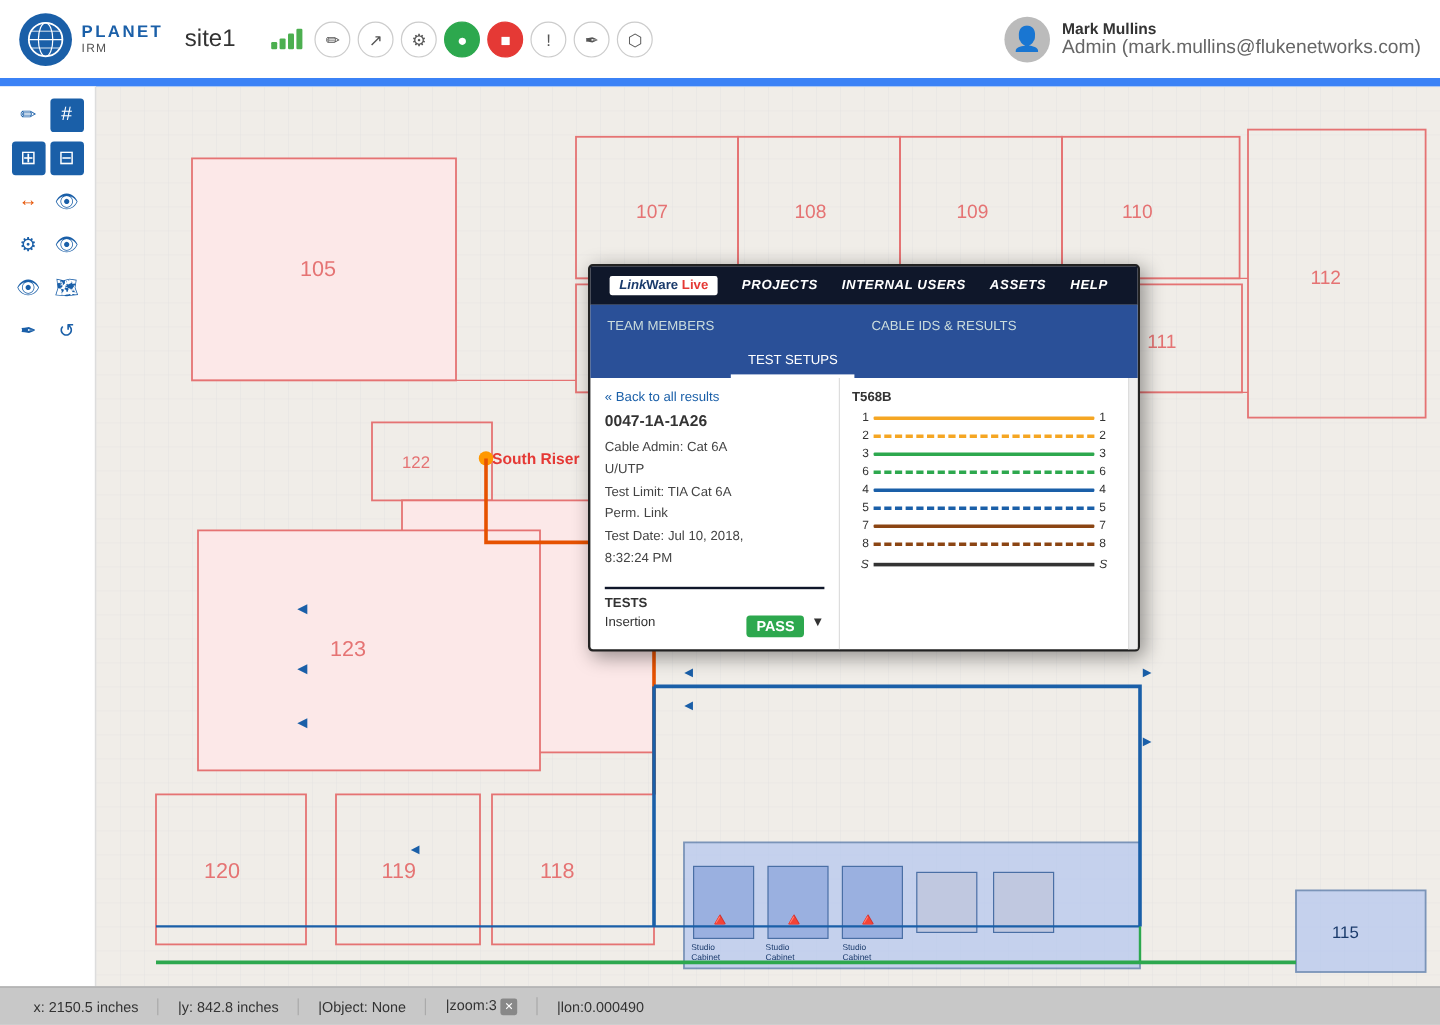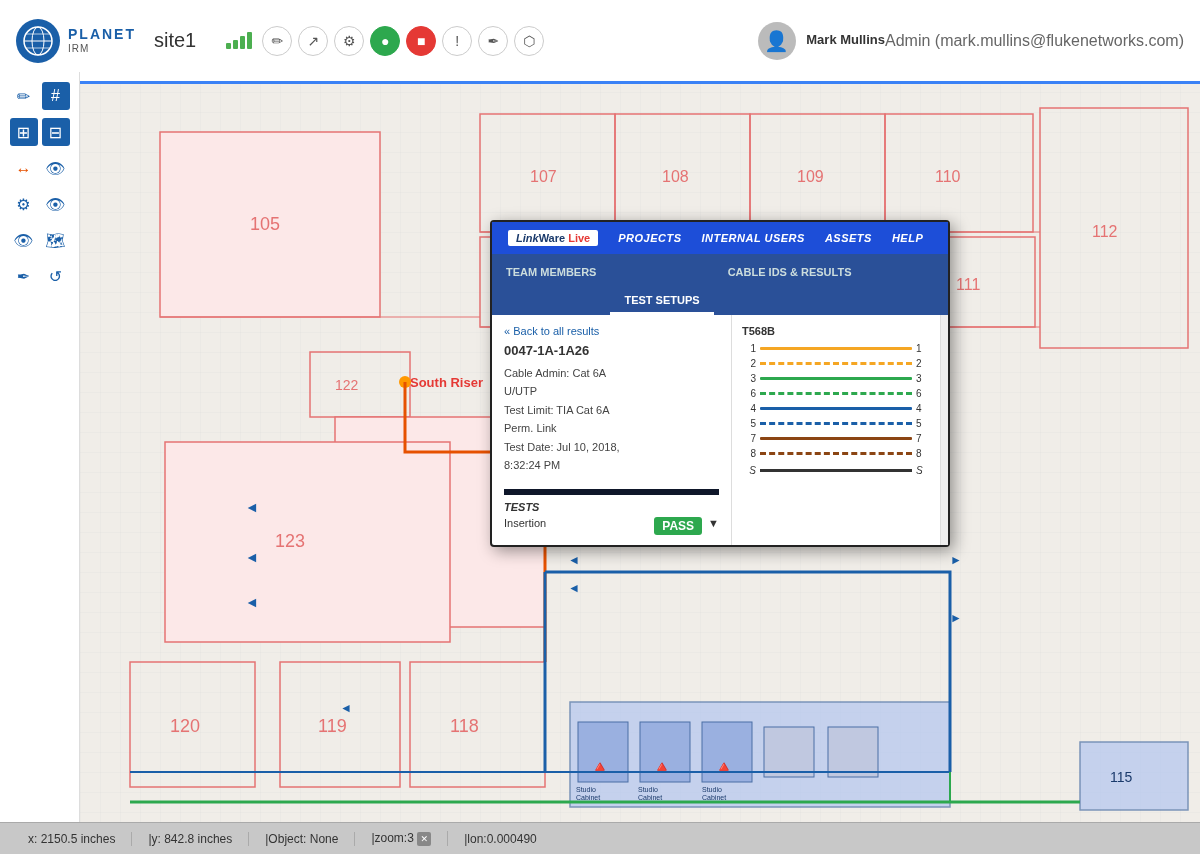--- a/index.html
+++ b/index.html
@@ -1,21 +1,21 @@
 <!DOCTYPE html>
 <html><head>
   <meta charset="utf-8">
   <style>
     * { box-sizing: border-box; margin: 0; padding: 0; }
     body { width: 1200px; height: 854px; overflow: hidden; font-family: Arial, sans-serif; background: #e8e8e8; }
 
     
     #topbar {
-      position: absolute; top: 0; left: 0; width: 1200px; height: 84px;
-      background: white; border-bottom: 3px solid #3b82f6;
+      position: absolute; top: 0; left: 0; width: 1200px; height: 72px;
+      background: white; border-bottom: 7px solid #3b82f6;
       display: flex; align-items: center; padding: 0 16px; z-index: 10;
     }
     #logo-area { display: flex; align-items: center; gap: 8px; }
     #logo-globe {
       width: 44px; height: 44px; border-radius: 50%; background: #1a5fa8;
       display: flex; align-items: center; justify-content: center;
     }
     #logo-globe svg { width: 32px; height: 32px; }
     #logo-text { display: flex; flex-direction: column; line-height: 1.1; }
     #logo-brand { font-weight: bold; font-size: 14px; color: #1a5fa8; letter-spacing: 2px; }
@@ -31,21 +31,21 @@
     .tb-icon.active-green { background: #2da84e; color: white; border-color: #2da84e; }
     .tb-icon.active-red { background: #e53935; color: white; border-color: #e53935; }
     .signal-bars { display: flex; align-items: flex-end; gap: 2px; margin-right: 4px; }
     .signal-bars span { background: #4caf50; display: block; width: 5px; border-radius: 1px; }
 
     #user-area { margin-left: auto; display: flex; align-items: center; gap: 10px; }
     #user-avatar {
       width: 38px; height: 38px; border-radius: 50%; background: #bbb;
       display: flex; align-items: center; justify-content: center; font-size: 20px; color: #666;
     }
-    #user-info { display: flex; flex-direction: row; }
+    #user-info { display: flex; flex-direction: column; }
     #user-name { font-size: 13px; font-weight: bold; color: #333; }
     #user-role { font-size: 16px; color: #666; }
 
     
     #sidebar {
       position: absolute; top: 72px; left: 0; width: 80px; height: calc(854px - 72px - 32px);
       background: white; border-right: 1px solid #ddd; z-index: 10;
       display: flex; flex-direction: column; align-items: center; padding: 10px 0; gap: 8px;
     }
     .sb-row { display: flex; gap: 4px; }
@@ -82,53 +82,53 @@
 
     
     #popup {
       position: absolute; top: 220px; left: 490px; width: 460px;
       background: white; border: 2px solid #222; border-radius: 4px; z-index: 20;
       box-shadow: 4px 4px 16px rgba(0,0,0,0.4);
     }
 
     
     #popup-nav {
-      background: #1d4ed8; padding: 8px 16px;
+      background: #0f172a; padding: 8px 16px;
       display: flex; align-items: center; gap: 20px;
     }
     #popup-logo {
       background: white; padding: 2px 8px; border-radius: 2px;
       font-size: 11px; font-weight: bold; color: #1a3a6b; white-space: nowrap;
     }
     #popup-logo span { color: #e53935; }
     .popup-nav-item {
       color: white; font-size: 11px; font-weight: bold; cursor: pointer;
       letter-spacing: 0.5px;
       font-style: italic;
     }
 
     
     #popup-tabs {
-      background: #2a5098; display: flex; padding: 6px 0 0 0; font-weight: bold;
+      background: #2a5098; display: flex; padding: 6px 0 0 0;
     }
     .popup-tab {
       color: #cdd; font-size: 11px; padding: 6px 14px; cursor: pointer;
       border-bottom: 3px solid transparent; white-space: nowrap;
     }
     .popup-tab.active { color: white; border-bottom: 3px solid white; margin-top: 28px; }
 
     
     #popup-body { display: flex; padding: 0; }
-    #popup-left { width: 240px; padding: 10px 12px; border-right: 1px solid #ddd; font-size: 11px; color: #333; }
+    #popup-left { width: 208px; padding: 10px 12px; border-right: 1px solid #ddd; font-size: 11px; color: #333; }
     #popup-right { flex: 1; padding: 10px; }
 
     .popup-back-link { color: #1a5fa8; font-size: 11px; cursor: pointer; margin-bottom: 6px; display: block; }
     .popup-cable-id { font-weight: bold; font-size: 13px; margin-bottom: 8px; color: #333; }
     .popup-detail { margin-bottom: 3px; font-size: 11px; color: #444; line-height: 1.4; }
-    .popup-section-label { font-weight: bold; font-size: 11px; margin: 16px 0 4px; color: #333; border-top: 6px solid #0f172a; padding-top: 6px; font-style: italic; }
+    .popup-section-label { font-weight: bold; font-size: 11px; margin: 16px 0 4px; color: #333; border-top: 2px solid #0f172a; padding-top: 6px; }
 
     .test-row { display: flex; align-items: flex-start; gap: 6px; margin-top: 4px; }
     .test-label { font-size: 11px; color: #333; flex: 1; }
     .pass-badge {
       background: #2da84e; color: white; font-size: 12px; font-weight: bold;
       padding: 2px 8px; border-radius: 3px;
     }
     .test-dropdown { font-size: 11px; color: #333; cursor: pointer; }
 
     

